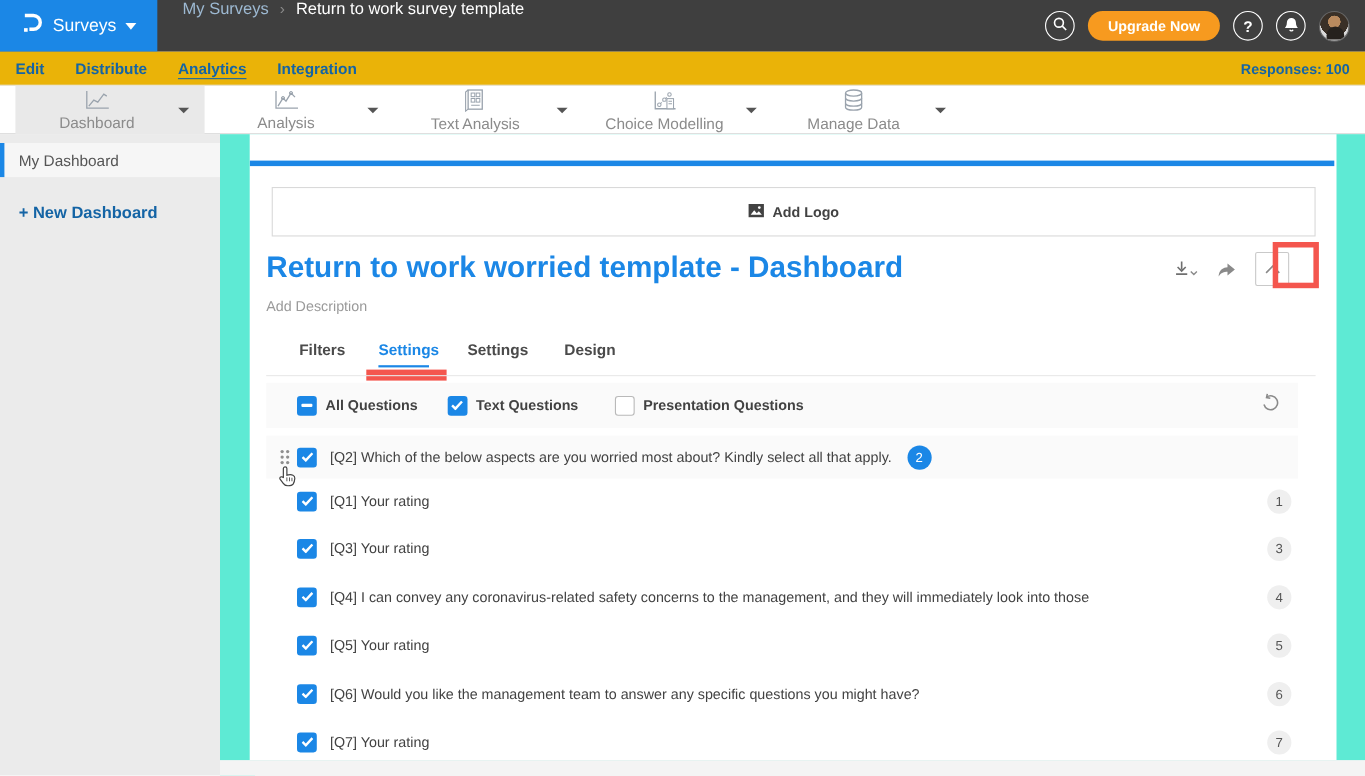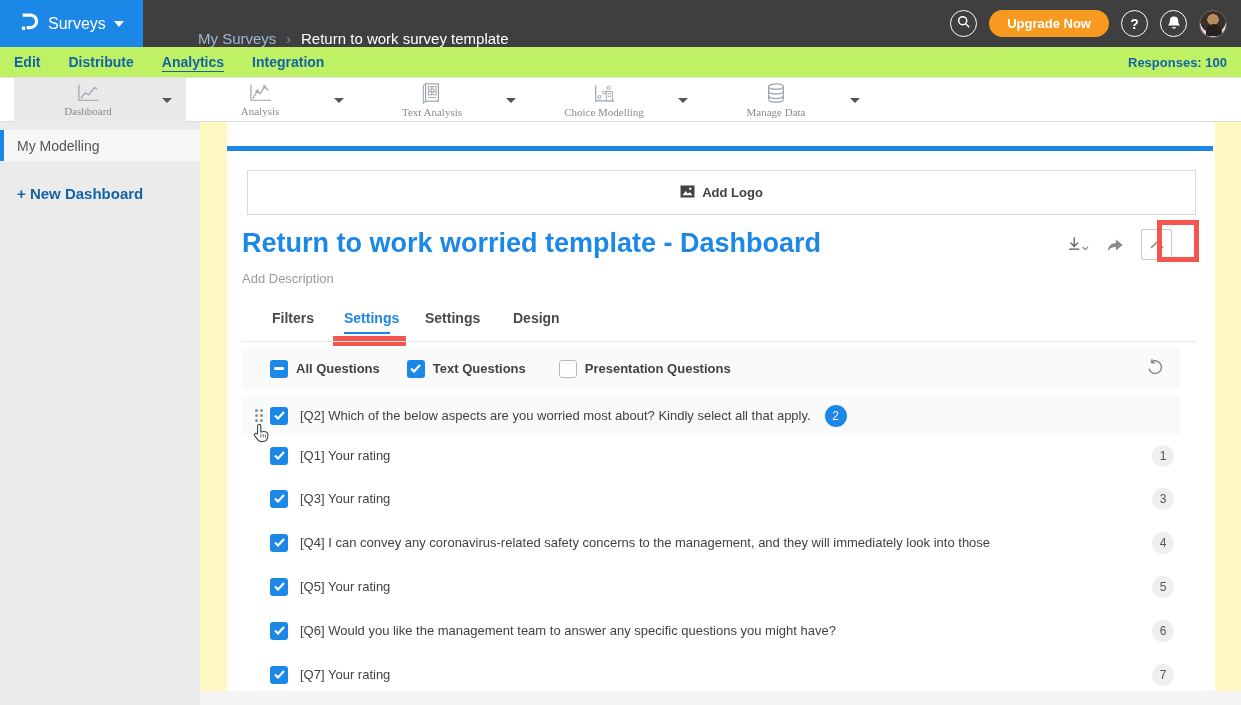--- a/index.html
+++ b/index.html
@@ -6,52 +6,52 @@
   html,body { width:1241px; height:705px; overflow:hidden; }
   body { font-family:"Liberation Sans", sans-serif; background:#f4f4f4; }
   #app { position:relative; width:1241px; height:705px; }
 
   
   .topbar { position:absolute; left:0; top:0; width:1241px; height:47px; background:#3f3f3f; }
   .logo-area { position:absolute; left:0; top:0; width:143px; height:47px; background:#1b87e6;
     display:flex; align-items:center; padding-left:18px; gap:8px; cursor:pointer; }
   .logo-area .app-name { color:#fff; font-size:16px; }
   .caret-down { width:0; height:0; border-left:5px solid transparent; border-right:5px solid transparent; border-top:6px solid #fff; }
-  .breadcrumb { position:absolute; left:166px; top:0; height:47px; display:flex; align-items:flex-end; gap:10px; font-size:15px;margin-left:32px; }
+  .breadcrumb { position:absolute; left:166px; top:0; height:47px; display:flex; align-items:flex-start; gap:10px; font-size:15px; }
   .breadcrumb .bc-parent { color:#9db9d2; cursor:pointer; }
   .breadcrumb .bc-sep { color:#8a8a8a; font-size:14px; }
   .breadcrumb .bc-current { color:#ffffff; }
   .topbar-right { position:absolute; right:14px; top:0; height:47px; display:flex; align-items:center; gap:12px; }
   .circle-btn { width:27px; height:27px; border-radius:50%; border:1.5px solid #fff; display:flex; align-items:center; justify-content:center; color:#fff; font-size:14px; font-weight:bold; cursor:pointer; background:transparent; }
   .upgrade-btn { height:27px; padding:0 18px; border:none; border-radius:14px; background:#f79a1f; color:#fff; font-size:13px; font-weight:bold; font-family:"Liberation Sans",sans-serif; cursor:pointer; }
   .avatar { width:28px; height:28px; border-radius:50%; background:radial-gradient(circle at 50% 34%, #b98a5e 0 26%, #3a3027 27% 60%, #d8d8d8 61%); border:1px solid #666; cursor:pointer; overflow:hidden; position:relative; }
   .avatar::after { content:""; position:absolute; left:6px; top:13px; width:16px; height:12px; border-radius:8px 8px 0 0; background:#26211d; }
 
   
-  .surveynav { position:absolute; left:0; top:47px; width:1241px; height:31px; background:#bef264; border-bottom:1px solid #e3e3e3; display:flex; align-items:center; padding:0 14px; gap:28px; }
+  .surveynav { position:absolute; left:0; top:47px; width:1241px; height:31px; background:#eab308; border-bottom:1px solid #e3e3e3; display:flex; align-items:center; padding:0 14px; gap:28px; }
   .surveynav .nav-link { font-size:14px; color:#1464a5; cursor:pointer; font-weight:bold; }
   .surveynav .nav-link.active { text-decoration:underline; text-underline-offset:4px; }
   .surveynav .responses { margin-left:auto; font-size:13px; color:#1464a5; font-weight:bold;padding-left:40px; }
 
   
   .toolbar { position:absolute; left:0; top:78px; width:1241px; height:44px; background:#fff; border-bottom:1px solid #dcdcdc; display:flex; padding-left:14px; }
   .tool-item { width:172px; height:44px; display:flex; align-items:center; cursor:pointer; }
   .tool-item .tool-inner { flex:1; display:flex; flex-direction:column; align-items:center; justify-content:center; gap:2px; height:44px; }
   .tool-item.active { background:#e9e9e9; }
-  .tool-label { font-size:11px; color:#8b8b8b;font-family:Liberation Serif, serif; }
+  .tool-label { font-size:14px; color:#8b8b8b; }
   .tool-caret { width:0; height:0; border-left:5px solid transparent; border-right:5px solid transparent; border-top:5px solid #555; margin-right:14px; }
   .tool-icon svg { display:block; }
 
   
   .sidebar { position:absolute; left:0; top:122px; width:200px; height:583px; background:#ebebeb; }
   .side-item { margin-top:8px; height:31px; background:#f6f6f6; border-left:4px solid #1b87e6; display:flex; align-items:center; padding-left:13px; font-size:14px; color:#555; cursor:pointer; }
   .new-dash { margin:24px 0 0 17px; font-size:15px; color:#1464a5; font-weight:bold; cursor:pointer; }
 
   
-  .content { position:absolute; left:200px; top:122px; width:1041px; height:583px; background:#fef9c3; }
+  .content { position:absolute; left:200px; top:122px; width:1041px; height:583px; background:#5eead4; }
   .card { position:absolute; left:27px; top:0px; width:988px; height:569px; background:#fff; overflow:hidden; }
   .card-accent { position:absolute; left:0; top:24px; width:986px; height:5px; background:#1b87e6; }
   .add-logo-box { position:absolute; left:20px; top:48px; width:949px; height:45px; border:1px solid #d9d9d9; display:flex; align-items:center; justify-content:center; gap:7px; cursor:pointer; }
   .add-logo-box span { font-size:13px; color:#424242; font-weight:bold; }
   .dash-title { position:absolute; left:15px; top:106px; font-size:27px; font-weight:bold; color:#1b87e6; cursor:text; }
   .add-desc { position:absolute; left:15px; top:149px; font-size:13px; color:#9a9a9a; cursor:text; }
   .title-actions { position:absolute; right:43px; top:107px; display:flex; align-items:center; gap:16px; }
   .icon-btn { cursor:pointer; display:flex; align-items:center; }
   .collapse-btn { width:31px; height:31px; border:1px solid #c9c9c9; border-radius:2px; display:flex; align-items:center; justify-content:center; cursor:pointer; background:#fff; }
   .red-box { position:absolute; left:930px; top:98px; width:42px; height:42px; border:5px solid #f4564e; pointer-events:none; }
@@ -218,21 +218,21 @@
             </svg>
         </span>
         <span class="tool-label">Manage Data</span>
       </div>
       <span class="tool-caret"></span>
     </div>
   </div>
 
   <div class="sidebar">
     <div class="side-item">
-      <span>My Modelling</span>
+      <span>My Dashboard</span>
     </div>
     <div class="new-dash">+ New Dashboard</div>
   </div>
 
   <div class="content">
     <div class="card">
       <div class="card-accent"></div>
 
       <div class="add-logo-box">
         <span>

